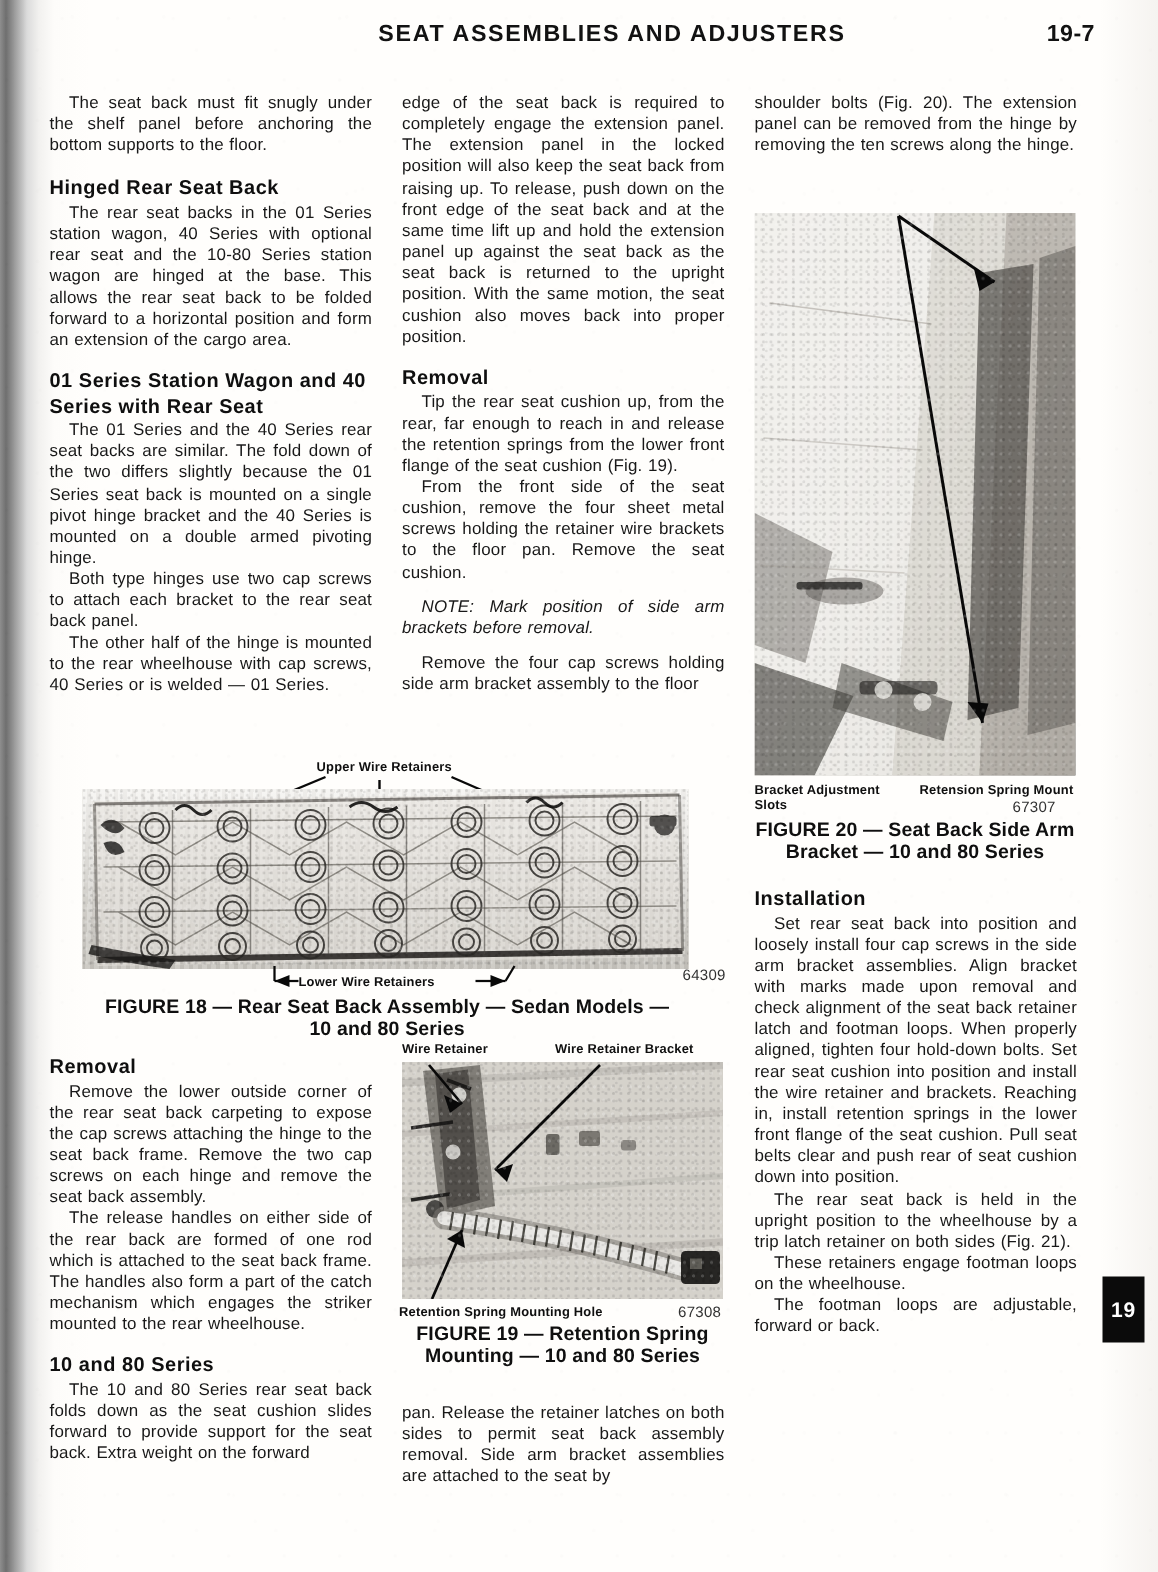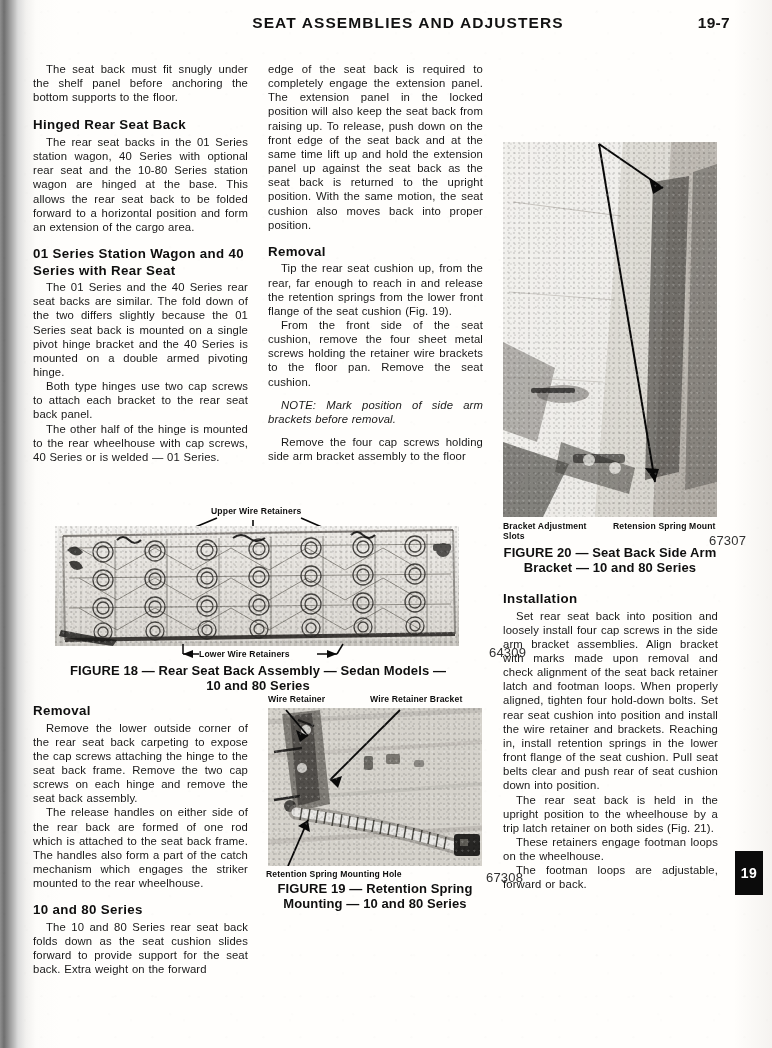--- a/index.html
+++ b/index.html
@@ -124,24 +124,23 @@
   .fig-label {
     position: absolute;
     font-size: 8.6px;
     font-weight: bold;
     color: #111;
     white-space: nowrap;
     letter-spacing: .15px;
   }
   .fig-refnum {
     position: absolute;
-    font-size: 13px;
+    font-size: 10px;
     color: #333;
     letter-spacing: .2px;
-    margin-left: 34px;
   }
   .photo {
     position: absolute;
     overflow: hidden;
     background: #cfcdc9;
   }
 
   
   #photo-18 {
     background:
@@ -230,21 +229,27 @@
 
     <div class="col col-2">
       <p class="noindent">edge of the seat back is required to completely engage the extension panel. The extension panel in the locked position will also keep the seat back from raising up. To release, push down on the front edge of the seat back and at the same time lift up and hold the extension panel up against the seat back as the seat back is returned to the upright position. With the same motion, the seat cushion also moves back into proper position.</p>
       <h2>Removal</h2>
       <p>Tip the rear seat cushion up, from the rear, far enough to reach in and release the retention springs from the lower front flange of the seat cushion (Fig. 19).</p>
       <p>From the front side of the seat cushion, remove the four sheet metal screws holding the retainer wire brackets to the floor pan. Remove the seat cushion.</p>
       <p class="note">NOTE: Mark position of side arm brackets before removal.</p>
       <p>Remove the four cap screws holding side arm bracket assembly to the floor</p>
     </div>
 
-
+    <div class="col col-2" style="top:935px;">
+      <p class="noindent">pan. Release the retainer latches on both sides to permit seat back assembly removal. Side arm bracket assemblies are attached to the seat by</p>
+    </div>
+
+    <div class="col col-3">
+      <p class="noindent">shoulder bolts (Fig. 20). The extension panel can be removed from the hinge by removing the ten screws along the hinge.</p>
+    </div>
 
     <div class="col col-3" style="top:591px;">
       <h2 style="margin-top:0;">Installation</h2>
       <p>Set rear seat back into position and loosely install four cap screws in the side arm bracket assemblies. Align bracket with marks made upon removal and check alignment of the seat back retainer latch and footman loops. When properly aligned, tighten four hold-down bolts. Set rear seat cushion into position and install the wire retainer and brackets. Reaching in, install retention springs in the lower front flange of the seat cushion. Pull seat belts clear and push rear of seat cushion down into position.</p>
       <p>The rear seat back is held in the upright position to the wheelhouse by a trip latch retainer on both sides (Fig. 21).</p>
       <p>These retainers engage footman loops on the wheelhouse.</p>
       <p>The footman loops are adjustable, forward or back.</p>
     </div>
 
     <div class="figure" id="figure-20" style="left:503px; top:128px; width:218px;">

